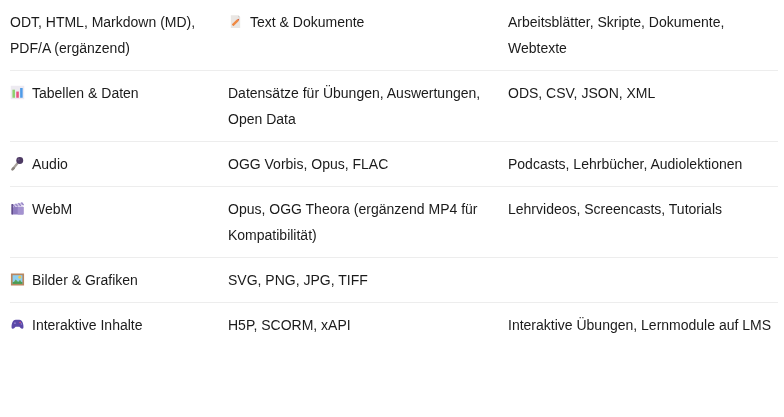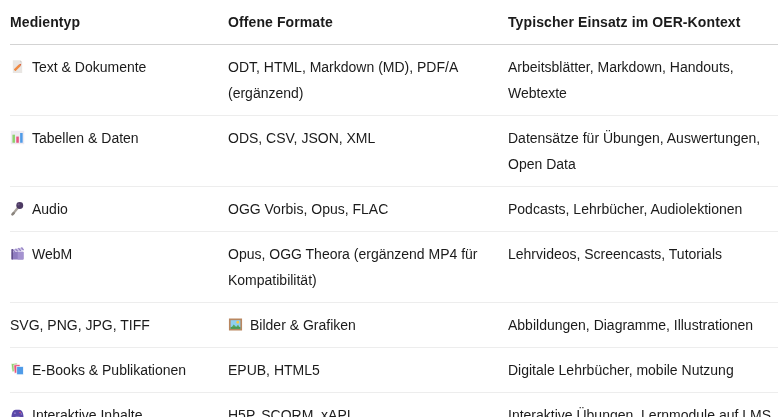--- a/index.html
+++ b/index.html
@@ -55,52 +55,47 @@
   .icon svg {
     width: 15px;
     height: 15px;
     display: block;
   }
 </style>
 </head>
 <body style="--bg: #ffffff; --text: #1b1b1b; --hdr-divider: #d3d3d3; --row-divider: #ededed;">
 
 <div class="page">
-  <div class="t-header">
-    <div class="cell col1 th">Medientyp</div>
-    <div class="cell col2 th">Offene Formate</div>
-    <div class="cell col3 th">Typischer Einsatz im OER-Kontext</div>
-  </div>
   <div id="t-body">
     <div class="t-row">
+      <div class="cell col2">ODT, HTML, Markdown (MD), PDF/A (ergänzend)</div>
       <div class="cell col1">
         <span class="icon"><svg viewBox="0 0 16 16">
               <path d="M3 1.2 H10.8 L13 3.4 V14.8 H3 Z" fill="#e9e6e3"></path>
               <path d="M10.8 1.2 L13 3.4 H10.8 Z" fill="#cfccc8"></path>
               <g transform="rotate(-45 8.4 8.6)">
                 <rect x="3.4" y="7.3" width="8" height="2.6" rx="0.7" fill="#ef8a44"></rect>
                 <path d="M11.4 7.3 l2.1 1.3 -2.1 1.3 z" fill="#d9633c"></path>
               </g>
             </svg></span><span>Text &amp; Dokumente</span>
       </div>
-      <div class="cell col2">ODT, HTML, Markdown (MD), PDF/A (ergänzend)</div>
-      <div class="cell col3">Arbeitsblätter, Markdown, Handouts, Webtexte</div>
+      <div class="cell col3">Arbeitsblätter, Skripte, Dokumente, Webtexte</div>
     </div>
 
     <div class="t-row">
       <div class="cell col1">
         <span class="icon"><svg viewBox="0 0 16 16">
               <rect x="0.8" y="0.8" width="14.4" height="14.4" fill="#edeaf1"></rect>
               <rect x="2.6" y="5" width="2.7" height="8.6" fill="#8ed16f"></rect>
               <rect x="6.7" y="7" width="2.7" height="6.6" fill="#e8537f"></rect>
               <rect x="10.8" y="3.2" width="2.7" height="10.4" fill="#4f9be8"></rect>
             </svg></span><span>Tabellen &amp; Daten</span>
       </div>
+      <div class="cell col3">Datensätze für Übungen, Auswertungen, Open Data</div>
       <div class="cell col2">ODS, CSV, JSON, XML</div>
-      <div class="cell col3">Datensätze für Übungen, Auswertungen, Open Data</div>
     </div>
 
     <div class="t-row">
       <div class="cell col1">
         <span class="icon"><svg viewBox="0 0 16 16">
               <path d="M8.0 7.8 L3.2 13.6" stroke="#a8a29b" stroke-width="2.4" stroke-linecap="round"></path>
               <path d="M2.6 14.3 l1.3 -1.3" stroke="#8a847d" stroke-width="2.6" stroke-linecap="round"></path>
               <circle cx="10.4" cy="4.8" r="3.7" fill="#4d3a63"></circle>
               <circle cx="9.2" cy="3.7" r="1.1" fill="#6d5a85"></circle>
             </svg></span><span>Audio</span>
@@ -119,48 +114,32 @@
                 <path d="M3 2.6 l1.8 3.2 M6.2 2.6 l1.8 3.2 M9.4 2.6 l1.8 3.2 M12.6 2.6 l1.8 3.2" stroke="#8f7cc0" stroke-width="1.1"></path>
               </g>
               <rect x="1.6" y="3.2" width="1.5" height="11.2" fill="#5d4a85"></rect>
             </svg></span><span>WebM</span>
       </div>
       <div class="cell col2">Opus, OGG Theora (ergänzend MP4 für Kompatibilität)</div>
       <div class="cell col3">Lehrvideos, Screencasts, Tutorials</div>
     </div>
 
     <div class="t-row">
-      <div class="cell col2">SVG, PNG, JPG, TIFF</div>
       <div class="cell col1">
         <span class="icon"><svg viewBox="0 0 16 16">
               <rect x="1" y="1.6" width="14" height="12.8" fill="#b98760"></rect>
               <rect x="2.8" y="3.4" width="10.4" height="9.2" fill="#8ecff0"></rect>
               <circle cx="10.4" cy="5.6" r="1.5" fill="#f5c84b"></circle>
               <path d="M2.8 12.6 l3.3 -4.5 2.6 2.6 2 -2.4 2.5 4.3 z" fill="#57a85c"></path>
               <rect x="2.8" y="10.6" width="10.4" height="2" fill="#4c9a52"></rect>
             </svg></span><span>Bilder &amp; Grafiken</span>
       </div>
-      <div class="cell col3">Abbildungen, Diagramme, Illustrationen</div>
+      <div class="cell col2">SVG, PNG, JPG, TIFF</div>
     </div>
 
-    <div class="t-row">
-      <div class="cell col1">
-        <span class="icon"><svg viewBox="0 0 16 16">
-              <g transform="rotate(-8 5 6)">
-                <rect x="1.8" y="1.4" width="6.4" height="8.8" fill="#8ed16f" stroke="#ffffff" stroke-width="0.7"></rect>
-              </g>
-              <g transform="rotate(-4 8 8)">
-                <rect x="4.4" y="2.8" width="6.6" height="9" fill="#e8537f" stroke="#ffffff" stroke-width="0.7"></rect>
-              </g>
-              <rect x="7.2" y="4.8" width="7" height="8.8" fill="#4f9be8" stroke="#ffffff" stroke-width="0.7"></rect>
-            </svg></span><span>E-Books &amp; Publikationen</span>
-      </div>
-      <div class="cell col2">EPUB, HTML5</div>
-      <div class="cell col3">Digitale Lehrbücher, mobile Nutzung</div>
-    </div>
 
     <div class="t-row last">
       <div class="cell col1">
         <span class="icon"><svg viewBox="0 0 16 16">
               <path d="M3.2 4.6 C4 3.5 5.2 3 8 3 c2.8 0 4 0.5 4.8 1.6 1 1.3 1.9 5 1.5 6.8 -0.3 1.3 -1.8 1.6 -2.7 0.7 L10 10.4 H6 L4.4 12.1 c-0.9 0.9 -2.4 0.6 -2.7 -0.7 -0.4 -1.8 0.5 -5.5 1.5 -6.8 z" fill="#5b48a8"></path>
               <circle cx="5.3" cy="6.6" r="0.9" fill="#9183cf"></circle>
               <circle cx="10.7" cy="5.9" r="0.8" fill="#e8537f"></circle>
               <circle cx="12.2" cy="7.5" r="0.8" fill="#9183cf"></circle>
             </svg></span><span>Interaktive Inhalte</span>
       </div>

